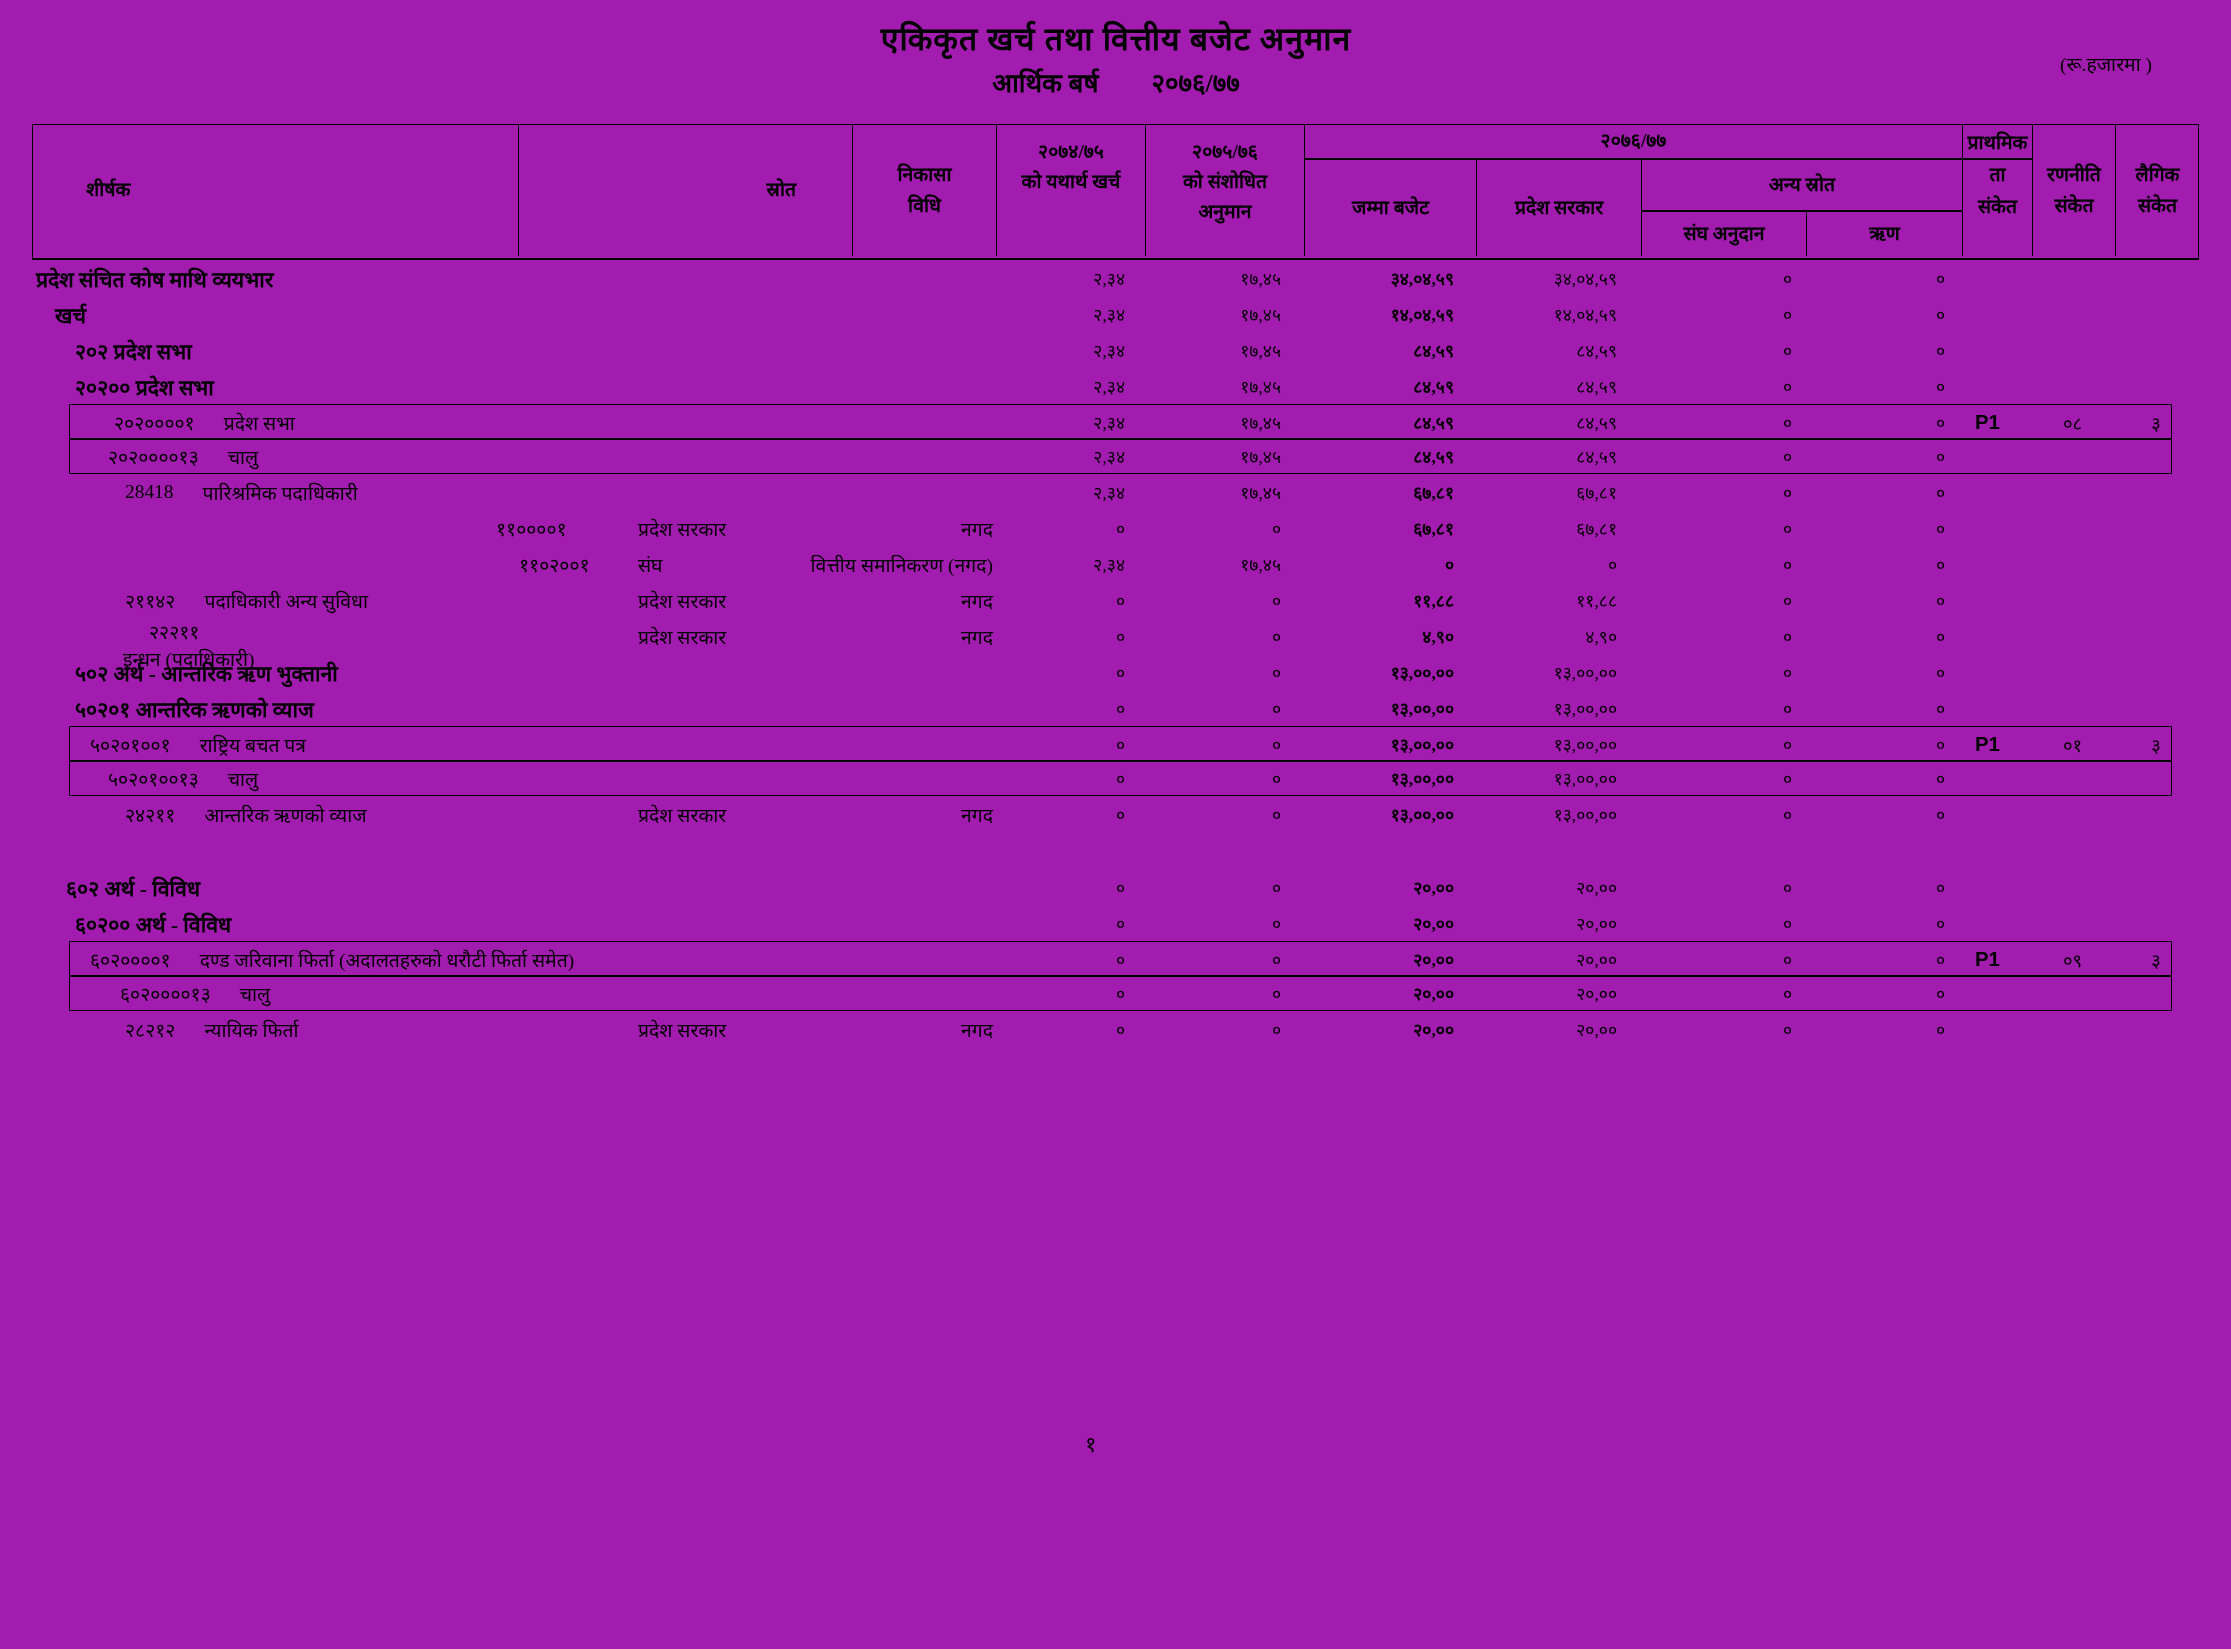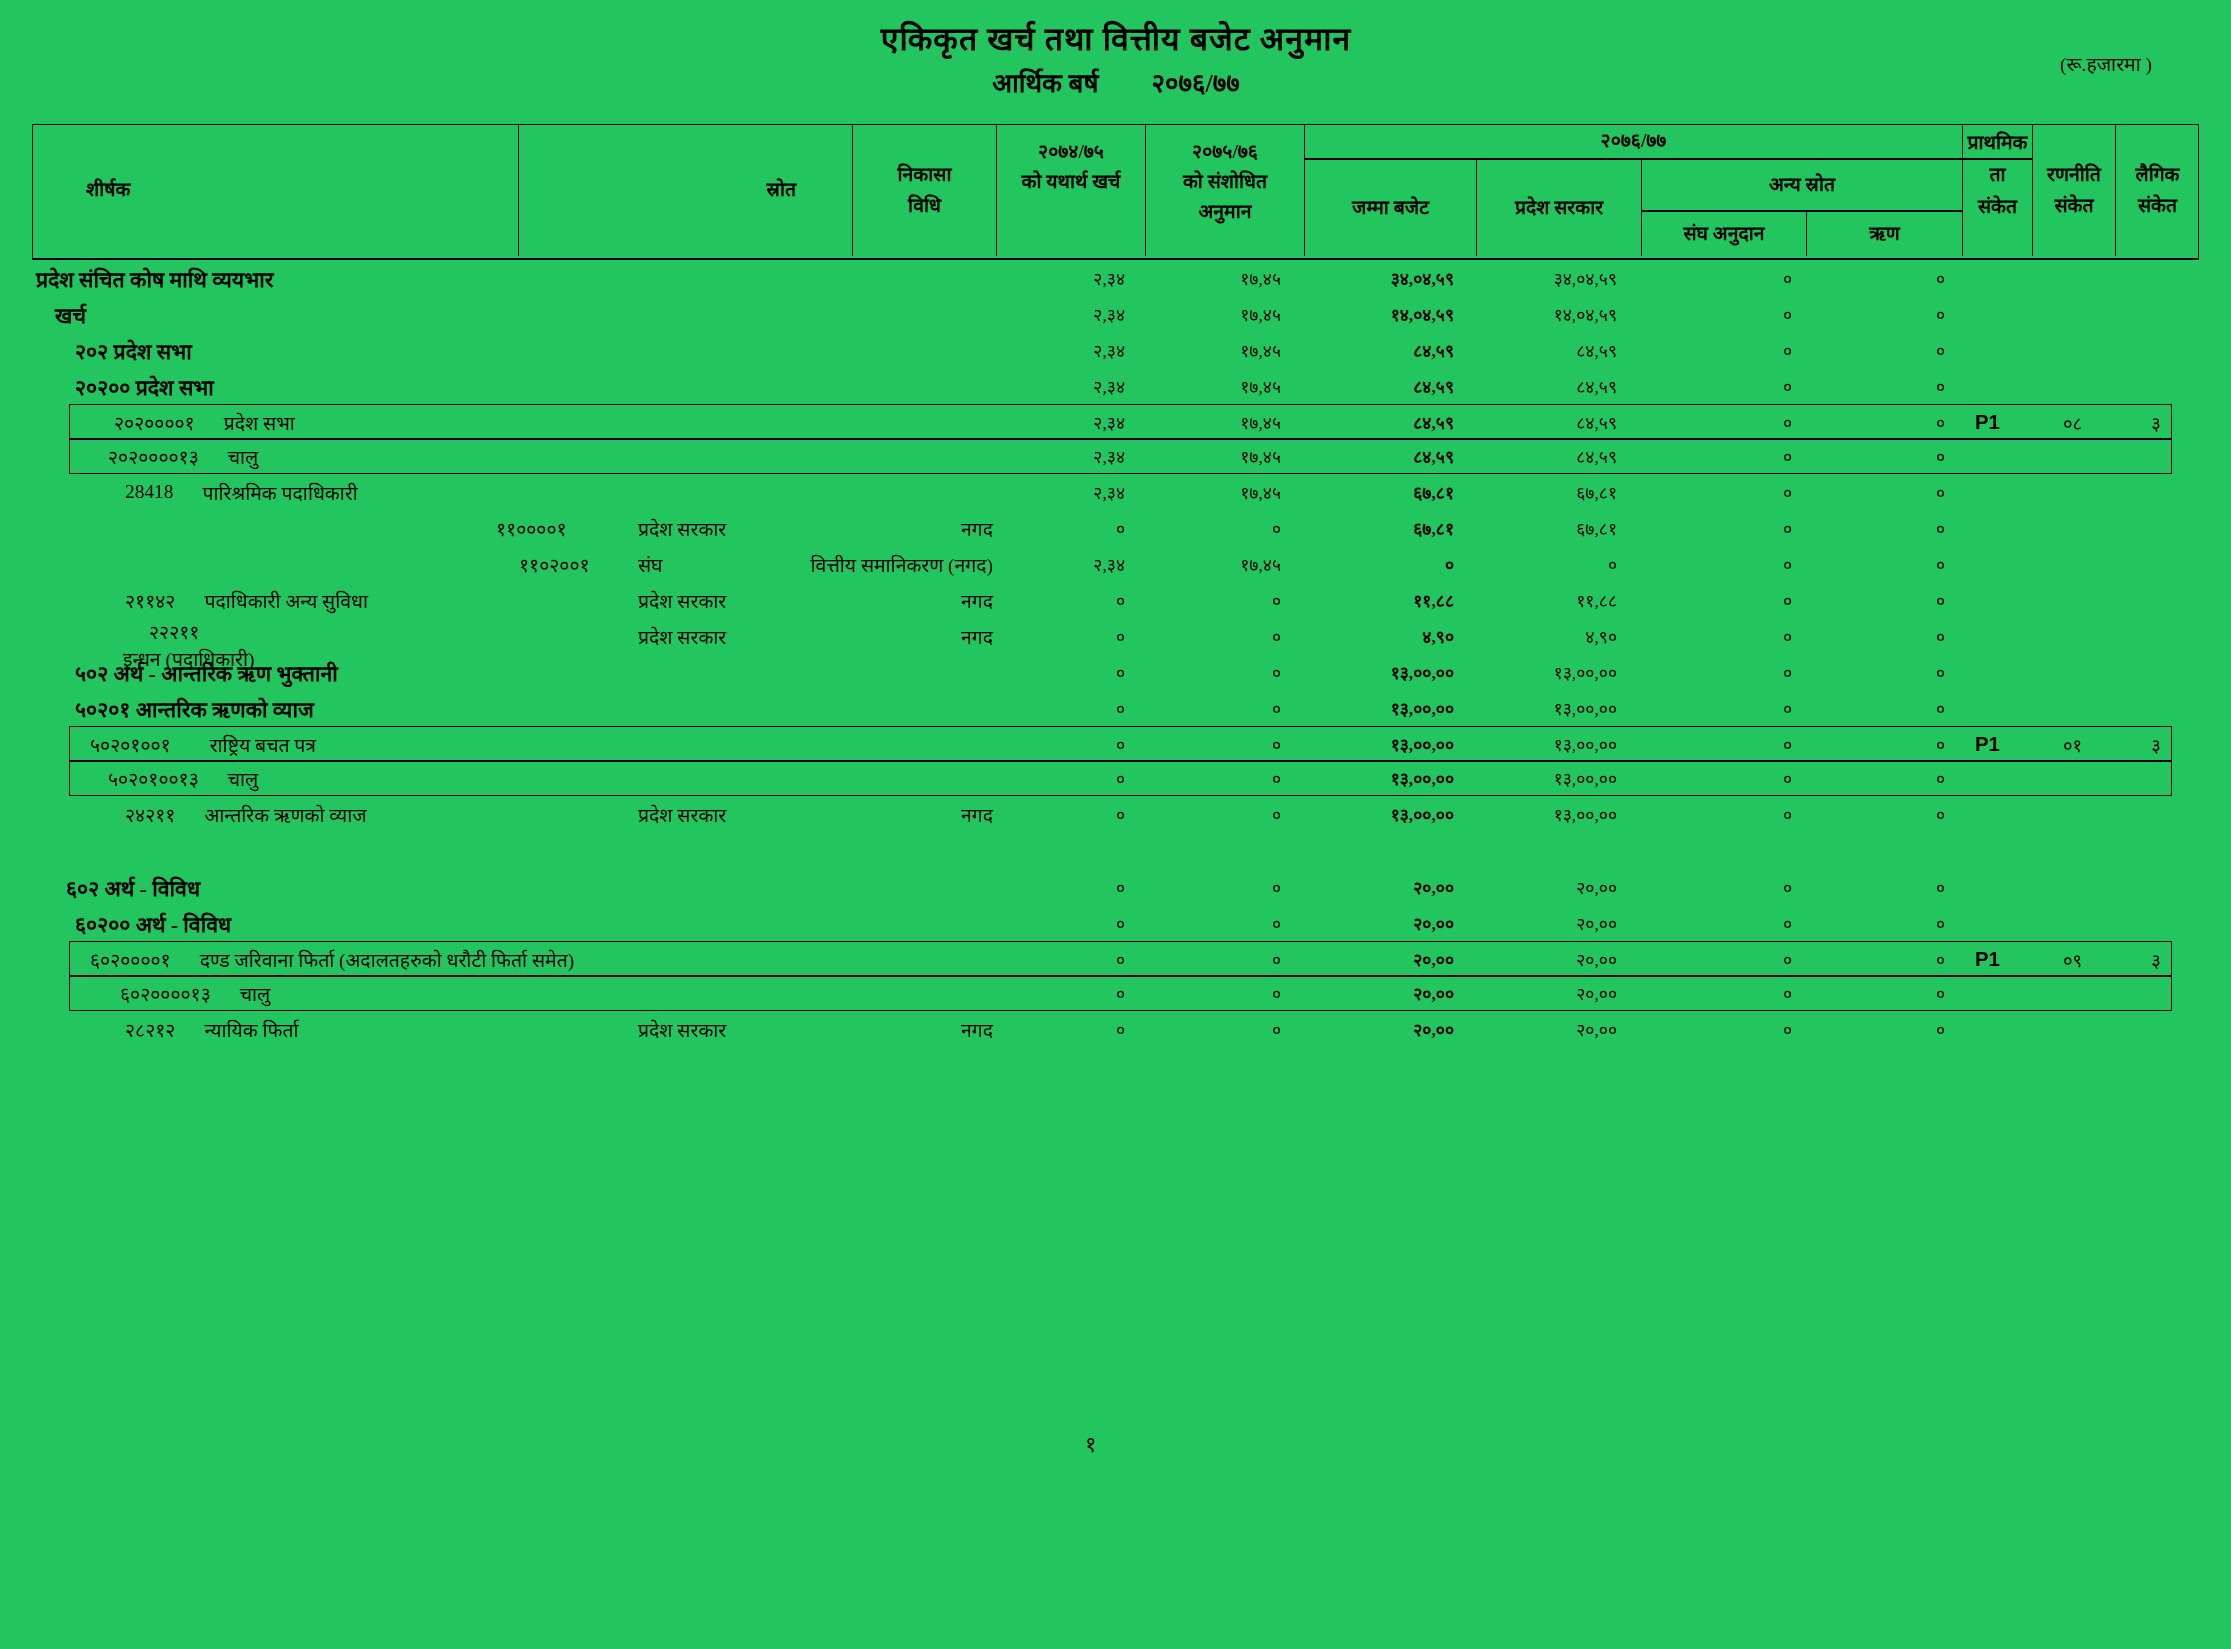--- a/index.html
+++ b/index.html
@@ -1,16 +1,16 @@
 <!DOCTYPE html>
 <html><head>
 <meta charset="utf-8">
 <style>
   html,body{margin:0;padding:0;background:#fff;}
-  .page{position:relative;width:2232px;height:1650px;background:#22c55e;color:#000;
+  .page{position:relative;width:2232px;height:1650px;background:#a21caf;color:#000;
         font-family:"Liberation Serif","DejaVu Serif",serif;overflow:hidden;}
   .page-title{position:absolute;top:15.5px;left:0;width:2232px;text-align:center;
         font-size:32px;font-weight:bold;letter-spacing:1px;}
   .page-subtitle{position:absolute;top:64px;left:0;width:2232px;text-align:center;
         font-size:26px;font-weight:bold;}
   .page-subtitle .fy{margin-left:53px;}
   .unit-note{position:absolute;top:50px;right:80px;font-size:19.4px;}
 
   
   .t-header{position:absolute;left:32px;top:124px;width:2167px;height:136px;
@@ -345,21 +345,21 @@
       <div class="cell num c-v3">१३,००,००</div>
       <div class="cell num c-v4">१३,००,००</div>
       <div class="cell num c-v5">०</div>
       <div class="cell num c-v6">०</div>
       <div class="cell c-pri"></div>
       <div class="cell c-strat"></div>
       <div class="cell c-gen"></div>
     </div>
       <div class="row boxed">
       <div class="box-outline"></div>
-      <div class="cell c-title" style="left: 58px; gap: 10px;">
+      <div class="cell c-title" style="left: 58px;">
         <span class="c-code">५०२०१००१</span>
         <span>राष्ट्रिय बचत पत्र</span>
       </div>
       <div class="cell c-source"></div>
       <div class="cell c-method"></div>
       <div class="cell num c-v1">०</div>
       <div class="cell num c-v2">०</div>
       <div class="cell num c-v3">१३,००,००</div>
       <div class="cell num c-v4">१३,००,००</div>
       <div class="cell num c-v5">०</div>

